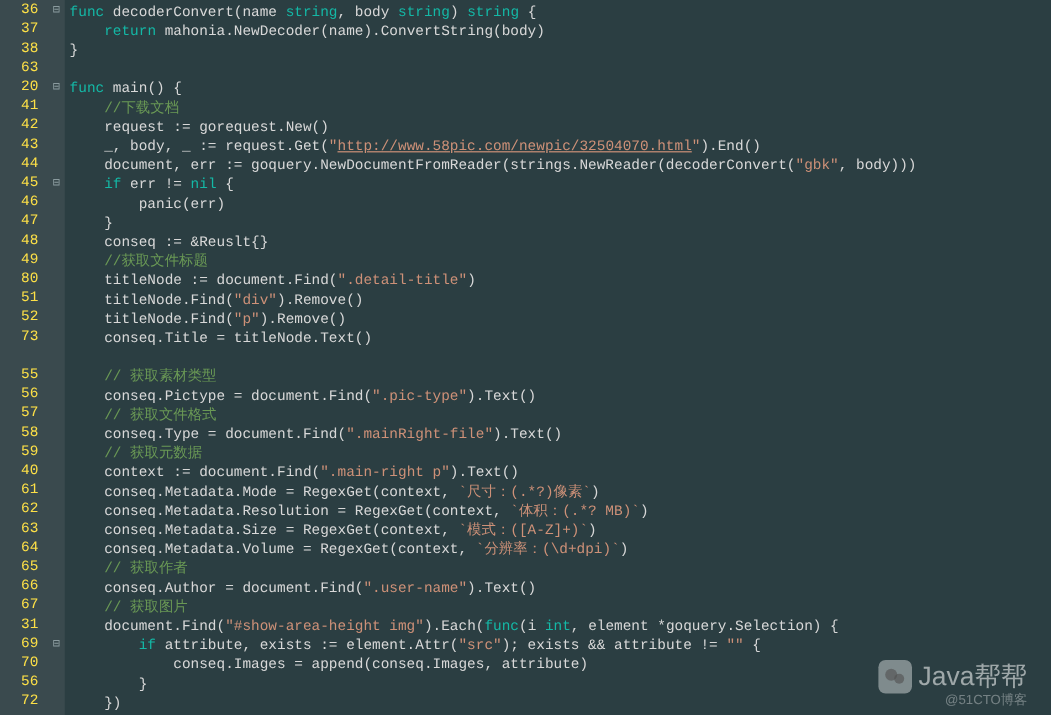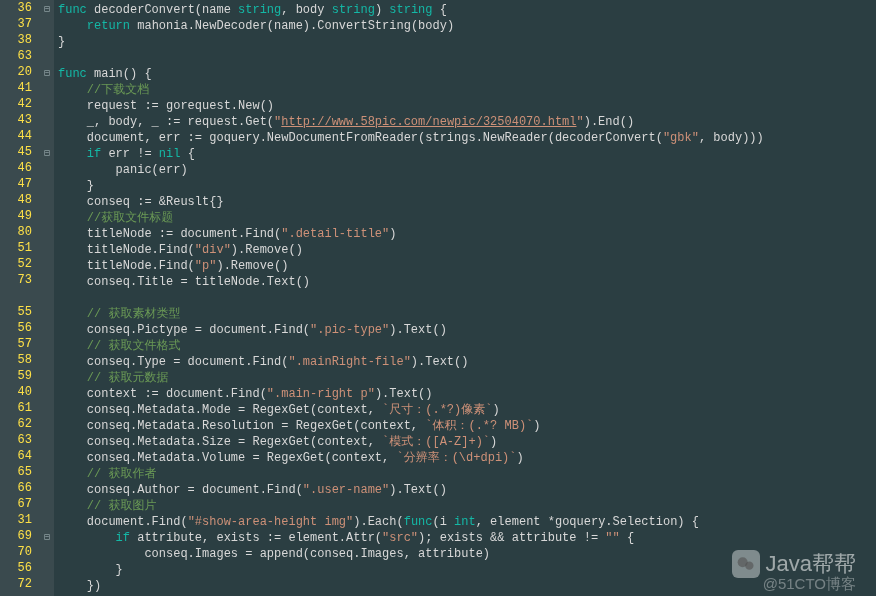--- a/index.html
+++ b/index.html
@@ -65,21 +65,21 @@
   font-family: sans-serif;
   font-size: 22px;
   display: flex;
   align-items: center;
   gap: 6px;
 }
 .watermark .sub {
   position: absolute;
   right: 0;
   bottom: -14px;
-  font-size: 15px;
+  font-size: 11px;
   color: rgba(255,255,255,0.35);
 }
 .wechat-icon {
   width: 28px;
   height: 28px;
   border-radius: 6px;
   background: rgba(255,255,255,0.4);
   display: inline-flex;
   align-items: center;
   justify-content: center;

